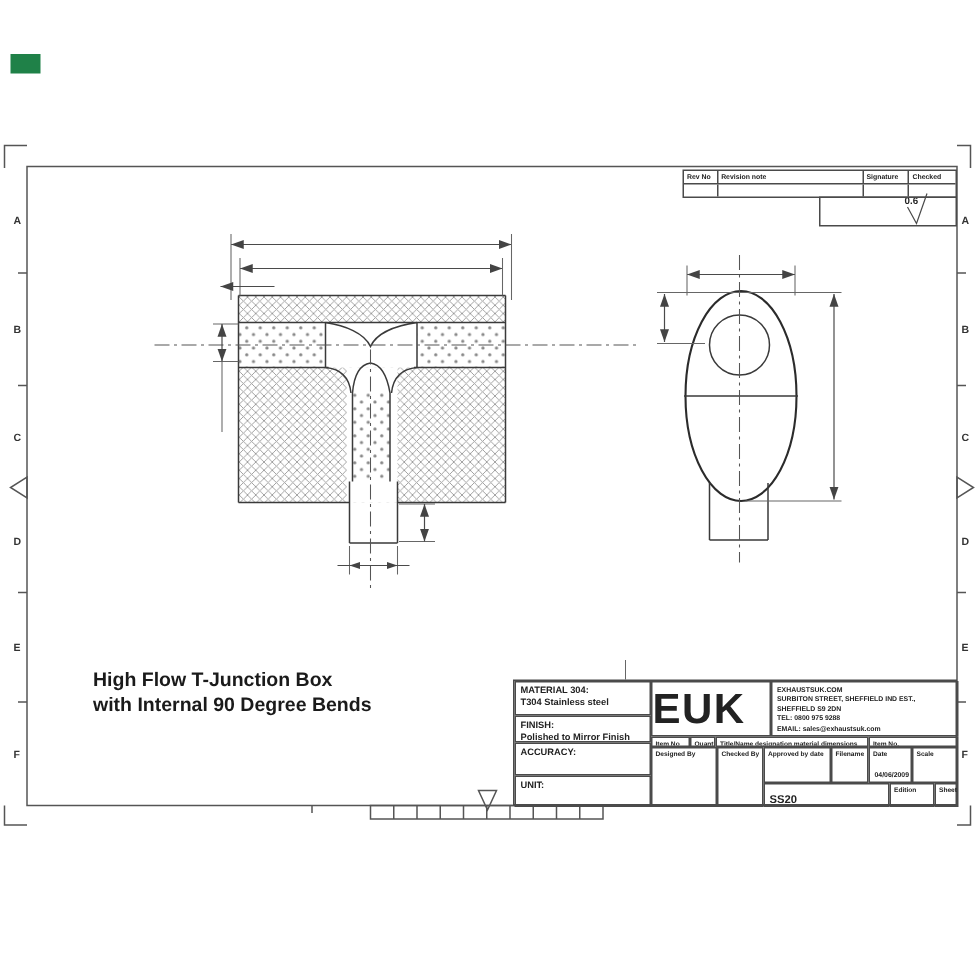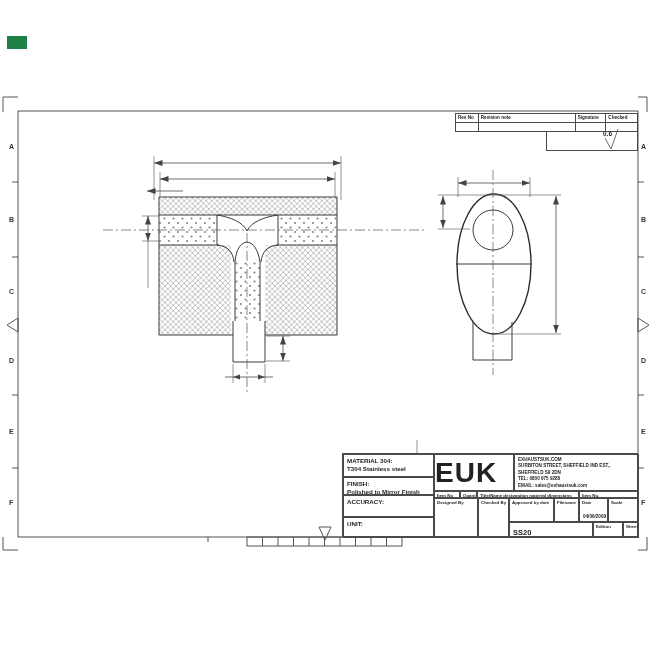--- a/index.html
+++ b/index.html
@@ -170,20 +170,24 @@
     </div>
     <div class="rrow">
       <div class="rcell" style="width:23px"></div>
       <div class="rcell" style="width:98px"></div>
       <div class="rcell" style="width:31px"></div>
       <div class="rcell" style="width:31px"></div>
     </div>
   </div>
   <div class="surface-box"></div>
 
+  <div class="dwg-title">
+    <div>High Flow T-Junction Box</div>
+    <div>with Internal 90 Degree Bends</div>
+  </div>
 
   <div class="tblock">
     <div class="tb" style="left:0;top:0;width:91px;height:23px">
       <div>MATERIAL 304:</div>
       <div>T304 Stainless steel</div>
     </div>
     <div class="tb" style="left:0;top:23px;width:91px;height:18px">
       <div>FINISH:</div>
       <div>Polished to Mirror Finish</div>
     </div>

